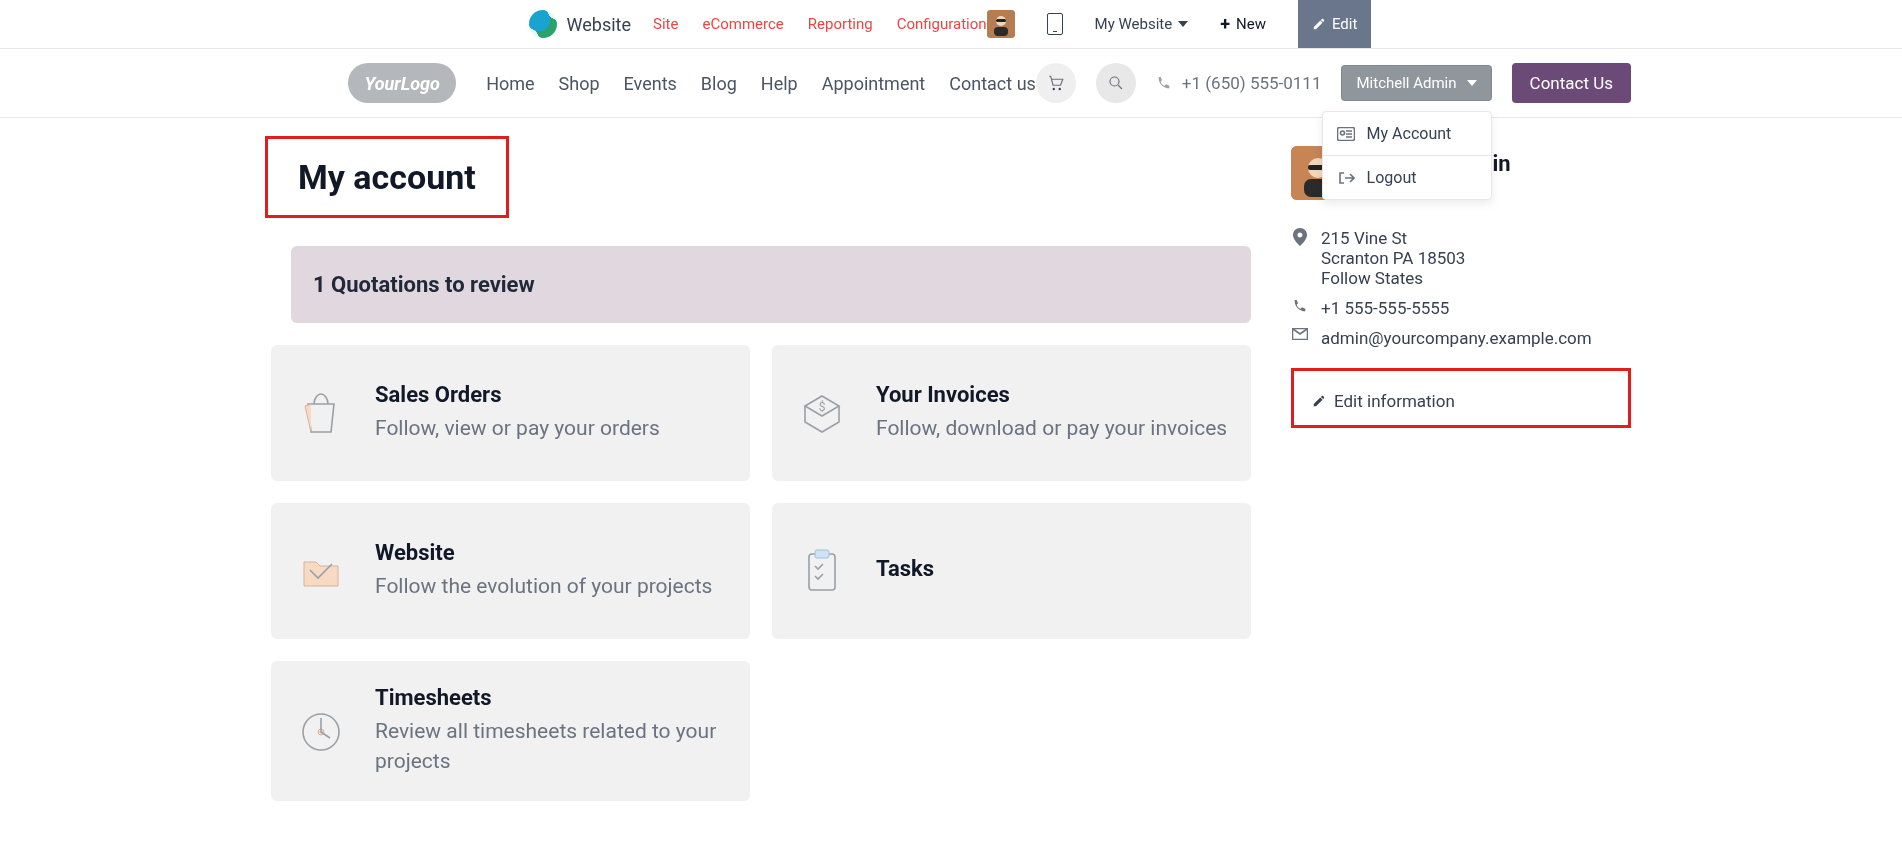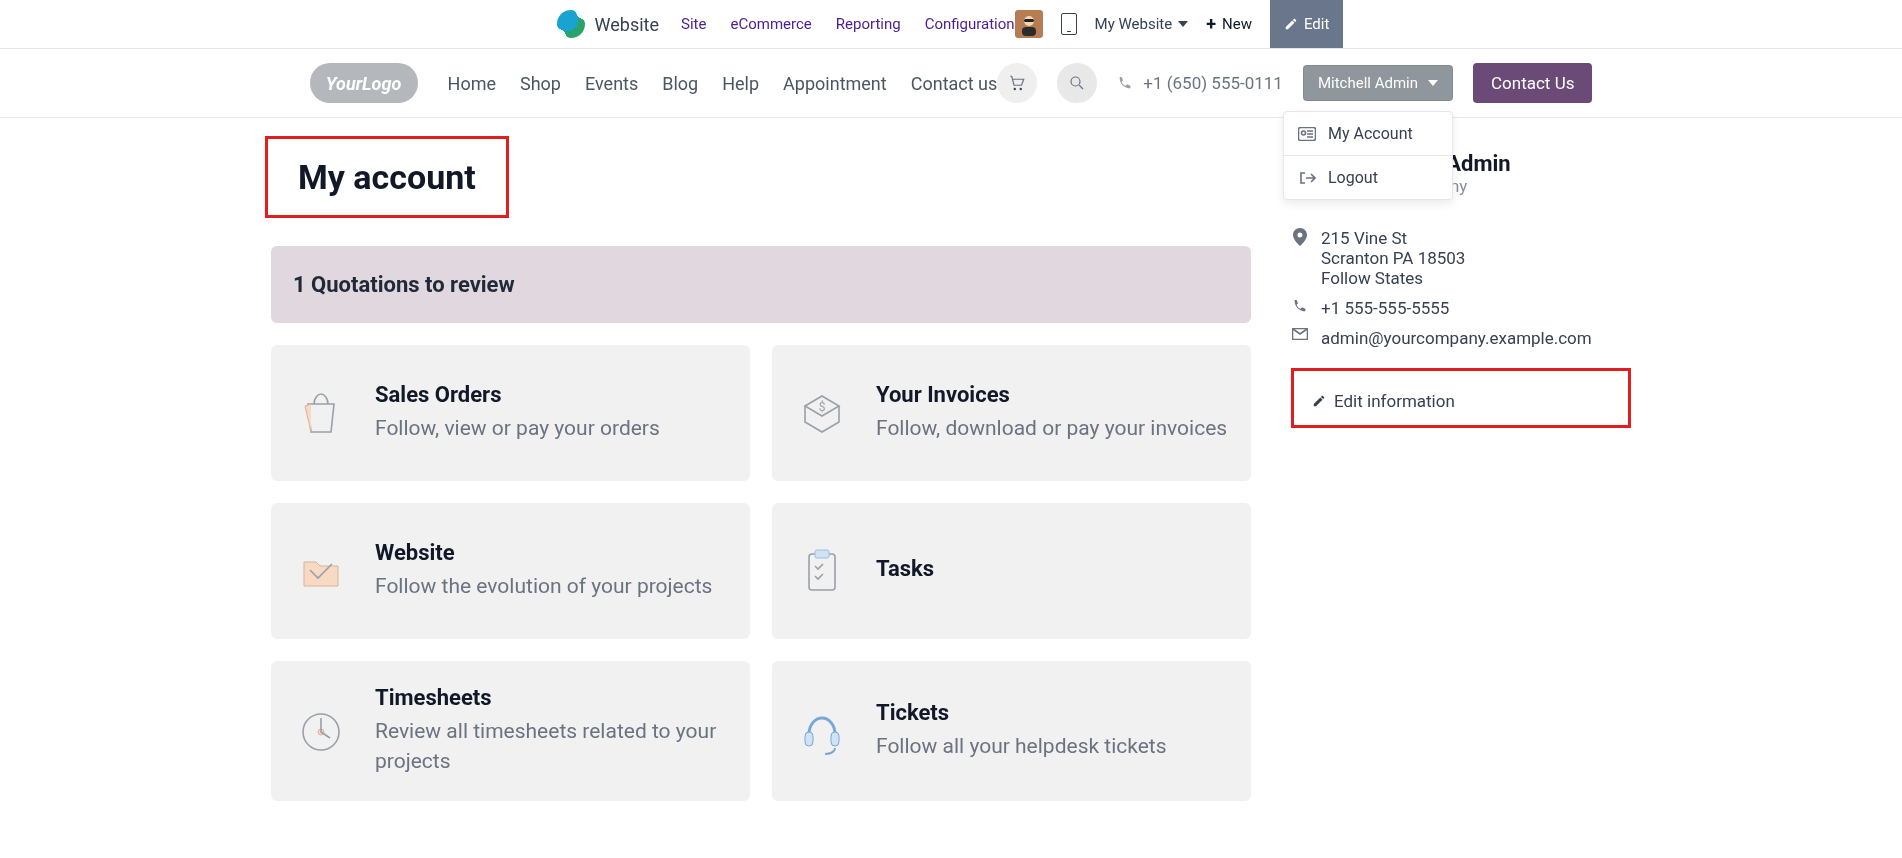--- a/index.html
+++ b/index.html
@@ -21,38 +21,38 @@
   
   .admin-bar{display:flex;align-items:center;justify-content:center;height:48px;border-bottom:1px solid var(--border);padding-left:12px;}
   .admin-left{display:flex;align-items:center;gap:22px;}
   .brand{display:flex;align-items:center;gap:10px;}
   .brand-logo{width:28px;height:28px;border-radius:50%;background:
     radial-gradient(circle at 35% 35%, #19a3d1 0 44%, transparent 45%),
     radial-gradient(circle at 65% 65%, #2aa36a 0 44%, transparent 45%),
     #eaf6fb;
   }
   .brand-name{font-size:18px;color:#374151;}
-  .admin-nav{display:flex;gap:24px;color:#4c1d95;font-size:15px;}
+  .admin-nav{display:flex;gap:24px;color:#ef4444;font-size:15px;}
   .admin-nav span{cursor:pointer;}
-  .admin-right{display:flex;align-items:center;gap:18px;padding-right:14px;}
+  .admin-right{display:flex;align-items:center;gap:32px;padding-right:14px;}
   .avatar{width:28px;height:28px;border-radius:4px;background:#b67c52;display:flex;align-items:center;justify-content:center;overflow:hidden;}
   .avatar svg{width:28px;height:28px;}
   .mobile-ico{width:14px;height:20px;border:1.5px solid #374151;border-radius:2px;position:relative;}
   .mobile-ico::after{content:"";position:absolute;left:50%;bottom:2px;width:4px;height:1.5px;background:#374151;transform:translateX(-50%);}
   .site-switch{display:flex;align-items:center;gap:6px;color:#374151;cursor:pointer;}
   .caret-down{width:0;height:0;border-left:5px solid transparent;border-right:5px solid transparent;border-top:6px solid #374151;}
   .new-btn{display:flex;align-items:center;gap:6px;color:#111827;cursor:pointer;}
   .plus{font-weight:700;font-size:18px;line-height:1;}
   .edit-btn{display:flex;align-items:center;gap:6px;background:var(--edit-bg);color:#fff;height:48px;padding:0 14px;cursor:pointer;}
   .pencil{width:14px;height:14px;}
 
   
   .site-header{display:flex;align-items:center;justify-content:space-between;border-bottom:1px solid var(--border);padding:14px 0;}
   .wrap{max-width:1360px;margin:0 auto;padding:0 16px;}
-  .header-inner{display:flex;align-items:center;justify-content:center;width:100%;}
+  .header-inner{display:flex;align-items:center;justify-content:flex-end;width:100%;}
   .header-left{display:flex;align-items:center;gap:30px;}
   .yourlogo{width:108px;height:40px;border-radius:20px;background:#b4b7bb;display:flex;align-items:center;justify-content:center;color:#fff;font-weight:700;font-style:italic;font-size:18px;}
   .site-nav{display:flex;gap:24px;color:#4b5563;font-size:18px;}
   .site-nav span{cursor:pointer;}
   .header-right{display:flex;align-items:center;gap:20px;}
   .circle-btn{width:40px;height:40px;border-radius:50%;background:#efefef;display:flex;align-items:center;justify-content:center;cursor:pointer;}
   .circle-btn.dark{background:#e8e8e8;}
   .phone{display:flex;align-items:center;gap:10px;color:#6b7280;font-size:17px;}
   .dd-btn{background:var(--gray-pill);color:#fff;border-radius:4px;padding:8px 14px;display:flex;align-items:center;gap:10px;cursor:pointer;position:relative;border:1px solid rgba(0,0,0,.08);}
   .dd-btn .caret-down{border-top-color:#fff;}
@@ -65,21 +65,21 @@
 
   
   .main{padding-top:18px;}
   .cols{display:flex;gap:40px;align-items:flex-start;}
   .col-main{flex:1;min-width:0;}
   .col-side{width:340px;flex:none;}
 
   .page-title{font-size:34px;font-weight:700;color:#111827;padding:6px 12px;}
   .red-box{border:3px solid #e11d1d;display:inline-block;padding:12px 18px;margin-left:-6px;}
 
-  .quote-banner{margin-top:28px;background:var(--quote-bg);border-radius:6px;padding:26px 22px;font-size:22px;font-weight:700;color:#1f2937;}
+  .quote-banner{margin-top:28px;background:var(--quote-bg);border-radius:6px;padding:26px 22px;font-size:22px;font-weight:700;color:#1f2937;margin-left:20px;}
 
   .grid{margin-top:22px;display:grid;grid-template-columns:1fr 1fr;gap:22px;}
   .card{background:#f1f1f2;border-radius:6px;padding:24px 22px;display:flex;gap:26px;align-items:center;min-height:88px;}
   .card .ico{width:56px;height:56px;flex:none;display:flex;align-items:center;justify-content:center;}
   .card h3{margin:0 0 6px 0;font-size:22px;color:#111827;}
   .card p{margin:0;color:#6b7280;font-size:21px;line-height:1.45;}
 
   .side-head{display:flex;gap:16px;align-items:center;margin-top:10px;}
   .side-avatar{width:54px;height:54px;border-radius:6px;background:#c78455;overflow:hidden;display:flex;align-items:center;justify-content:center;}
   .side-name{font-size:22px;font-weight:700;color:#111827;}
@@ -282,34 +282,20 @@
                 <circle cx="27" cy="28" r="3" fill="#f7d9c4" stroke="#d8b39a"></circle>
                 <path d="M27 14v14l9 6" class="stroke2"></path>
               </svg>
           </div>
           <div>
             <h3>Timesheets</h3>
             <p>Review all timesheets related to your projects</p>
           </div>
         </div>
 
-        <div class="card">
-          <div class="ico">
-            <svg width="54" height="54" viewBox="0 0 54 54">
-                <path d="M14 30c0-9 6-16 13-16s13 7 13 16" fill="none" stroke="#7aa8d6" stroke-width="3"></path>
-                <rect x="10" y="28" width="8" height="14" rx="4" fill="#cfe3f7" stroke="#7aa8d6"></rect>
-                <rect x="36" y="28" width="8" height="14" rx="4" fill="#cfe3f7" stroke="#7aa8d6"></rect>
-                <path d="M40 44c0 4-5 6-10 6" fill="none" stroke="#7aa8d6" stroke-width="2"></path>
-              </svg>
-          </div>
-          <div>
-            <h3>Tickets</h3>
-            <p>Follow all your helpdesk tickets</p>
-          </div>
-        </div>
       </div>
     </div>
 
     <div class="col-side">
       <div class="side-head">
         <div class="side-avatar">
           <svg width="54" height="54" viewBox="0 0 54 54">
               <rect width="54" height="54" fill="#c78455"></rect>
               <circle cx="27" cy="22" r="10" fill="#f3d6b8"></circle>
               <rect x="13" y="33" width="28" height="18" rx="7" fill="#2b2b2b"></rect>

